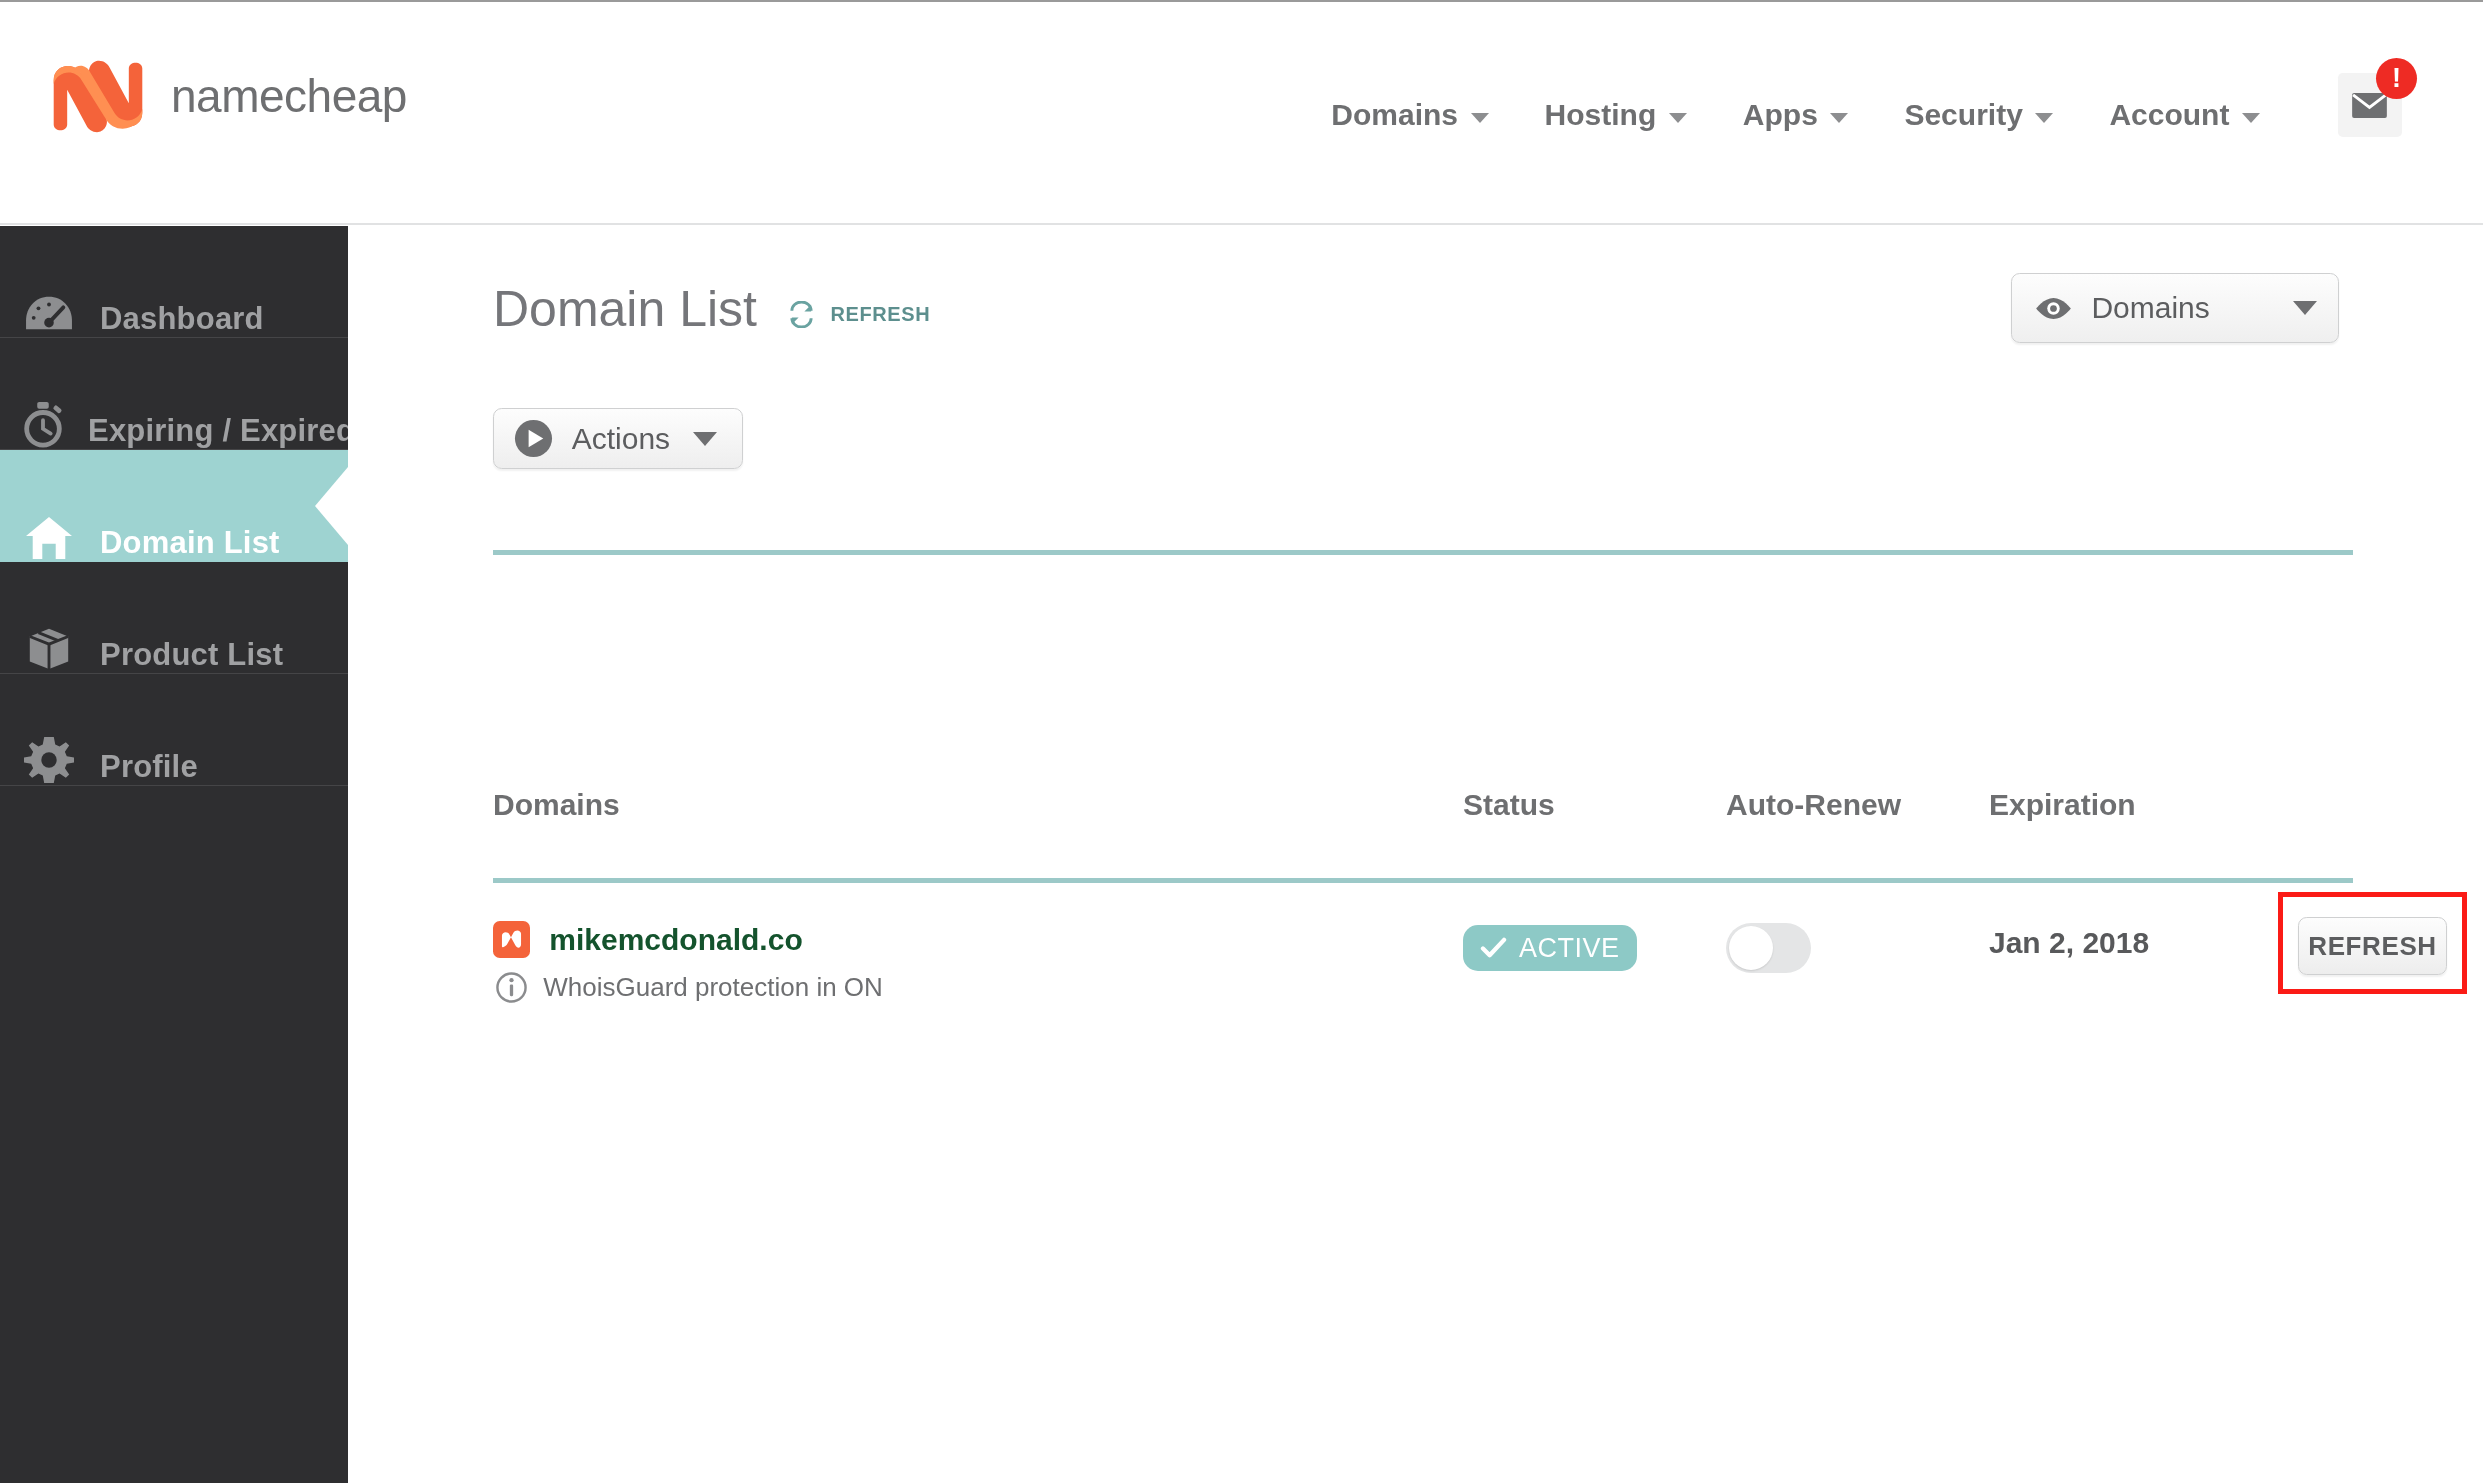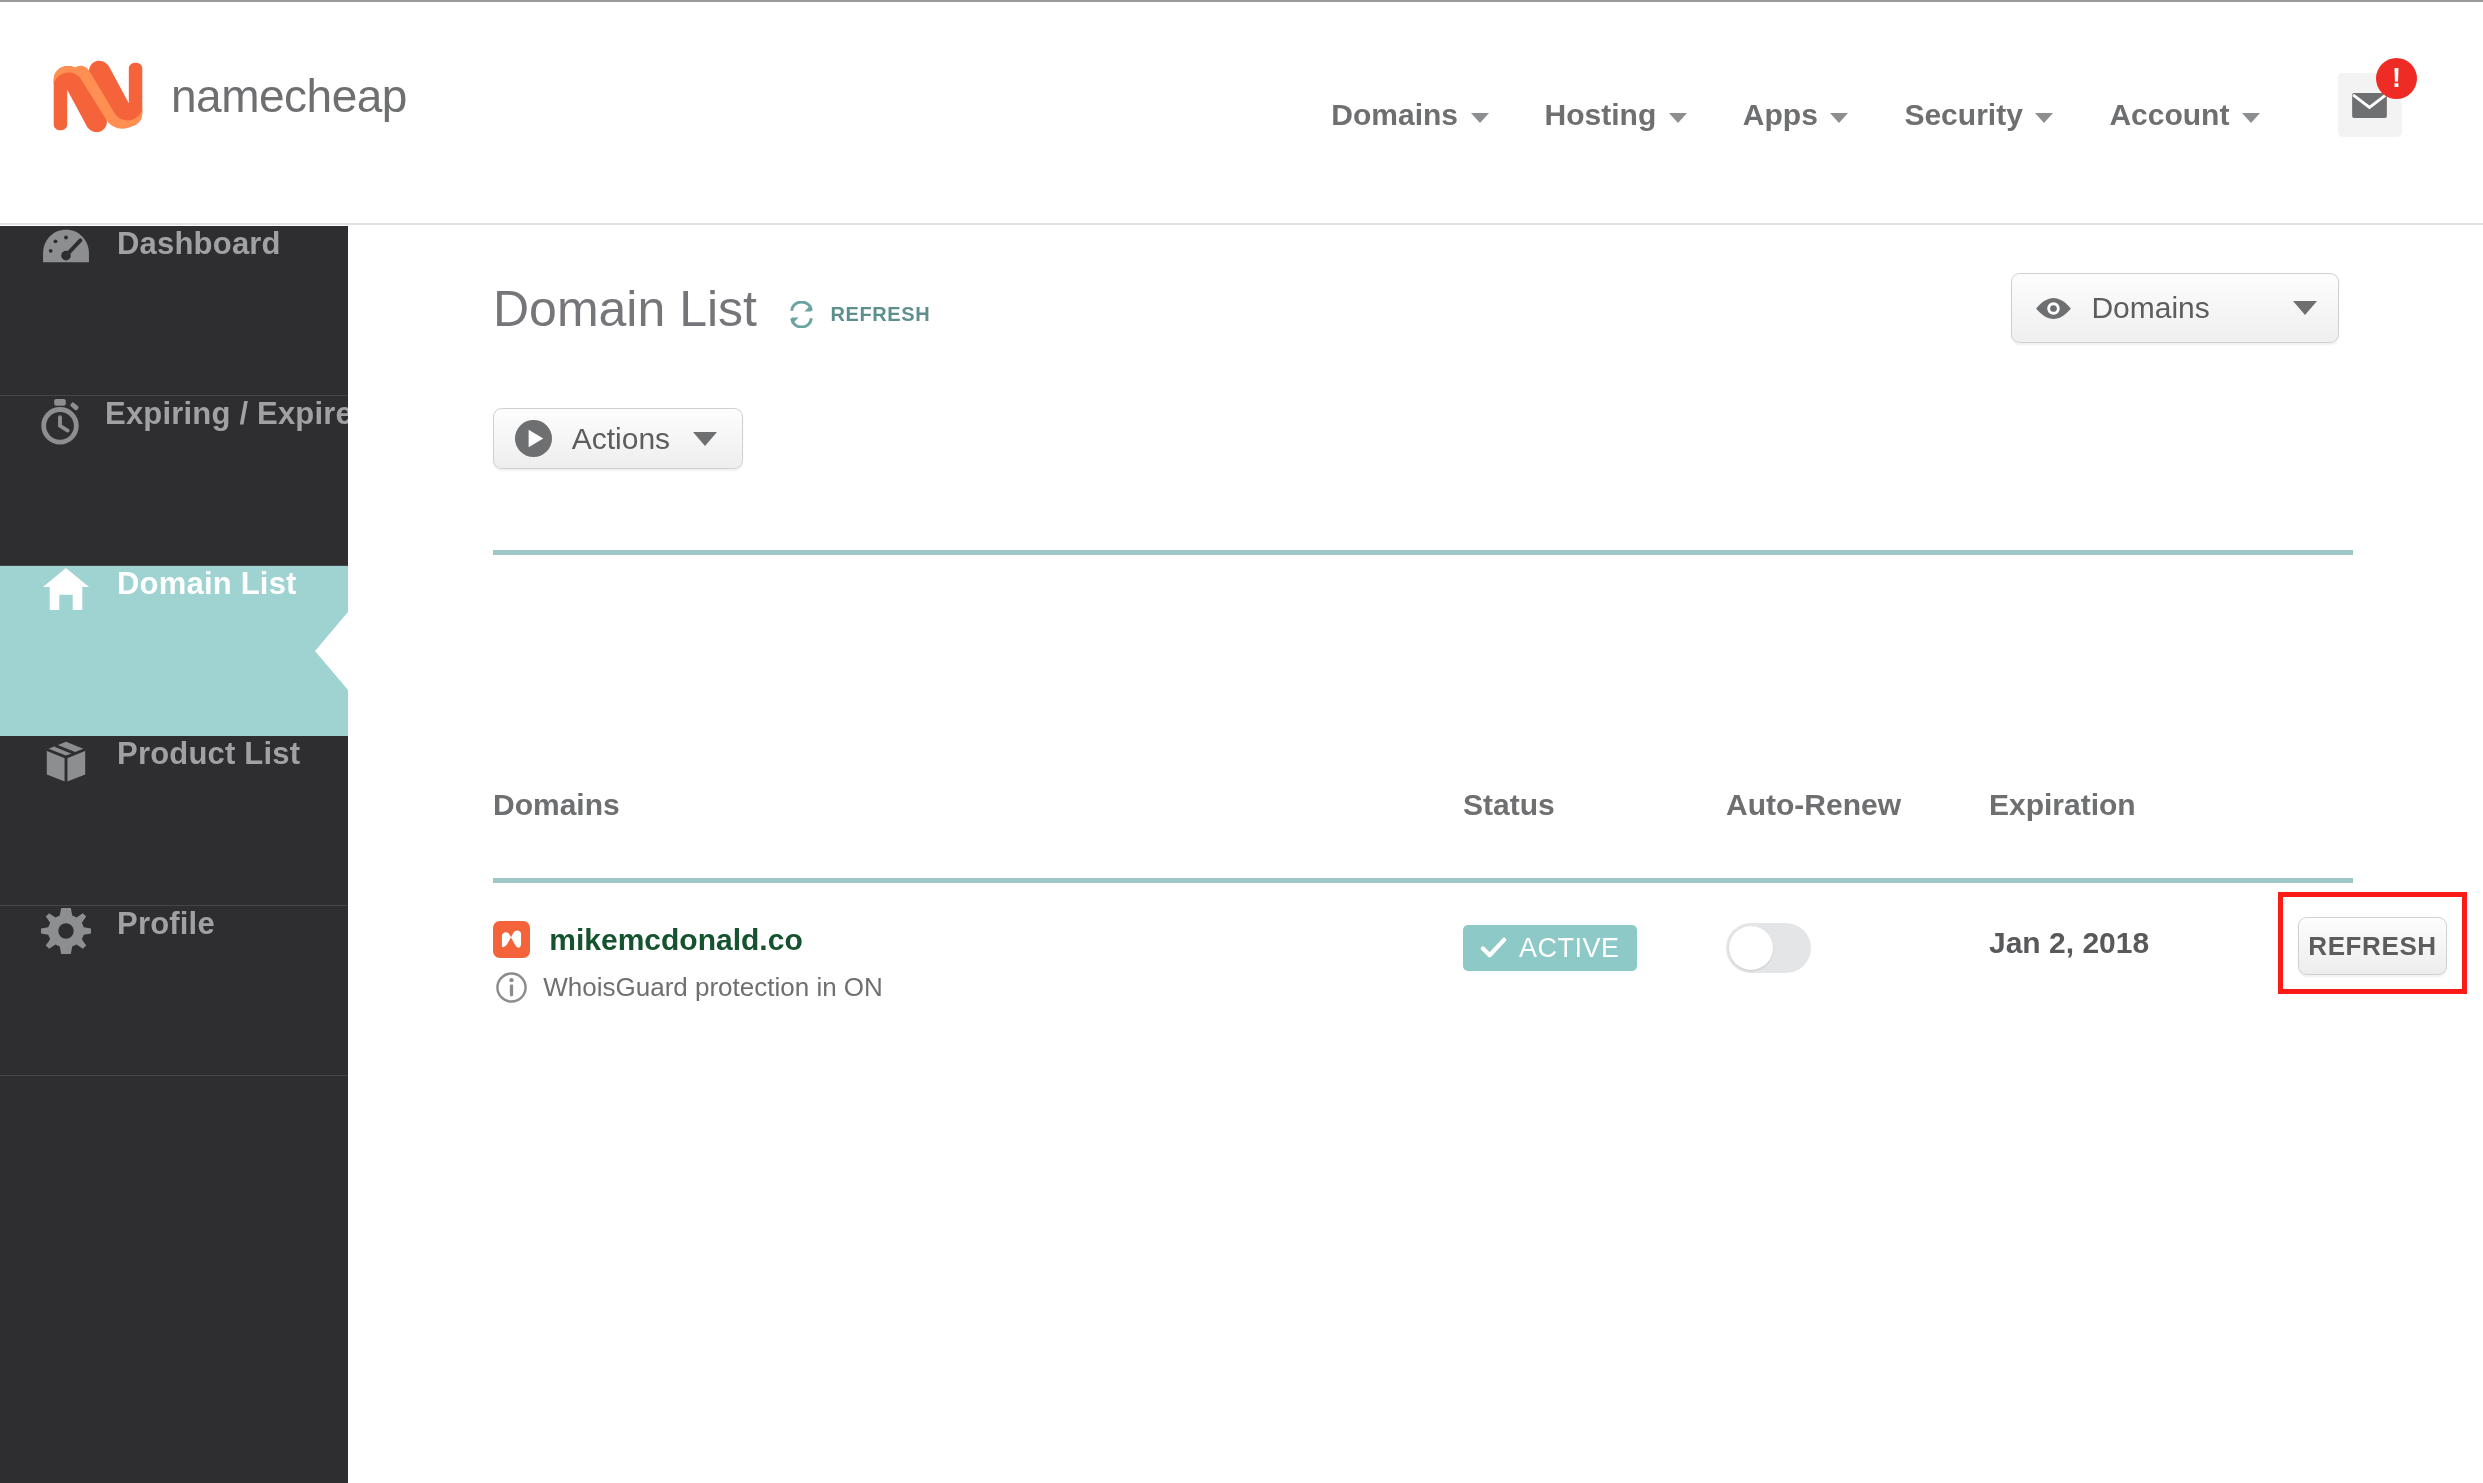--- a/index.html
+++ b/index.html
@@ -56,22 +56,22 @@
     display:flex; align-items:center; justify-content:center;
     line-height:1; font-family:"Liberation Sans", sans-serif;
   }
 
   
   .sidebar {
     position:absolute; left:0; top:226px; width:348px; height:1257px;
     background:#2e2e30;
   }
   .side-item {
-    position:relative; height:170px; width:348px;
-    display:flex; align-items:flex-start; padding-left:36px;
+    position:relative; height:112px; width:348px;
+    display:flex; align-items:flex-end; padding-left:19px;
     border-bottom:1.9px solid #454547;
     cursor:pointer;
   }
   .side-item .s-icon { width:60px; display:flex; justify-content:center; align-items:center; }
   .side-item .s-label {
     margin-left:21px; font-size:31px; font-weight:bold;
     color:#a0a1a3; letter-spacing:0.2px; white-space:nowrap;
   }
   .side-item.active { background:#9ed3d1; border-bottom-color:#9ed3d1; }
   .side-item.active .s-label { color:#ffffff; }
@@ -143,21 +143,21 @@
   .favicon {
     width:37px; height:37px; border-radius:6.8px; background:#f4633a;
     display:flex; align-items:center; justify-content:center;
   }
   .dom-name { font-size:30px; font-weight:bold; color:#14532d; }
   .dom-line2 { display:flex; align-items:center; gap:15.4px; margin-top:13px; margin-left:1.9px; }
   .whois-text { font-size:26px; color:#6e6f71; }
 
   .status-badge {
     position:absolute; left:1115px; top:47px;
-    height:46px; padding:0 17.4px; border-radius:5px; background:#8dc9c6;
+    height:46px; padding:0 17.4px; border-radius:15px; background:#8dc9c6;
     display:flex; align-items:center; gap:11.6px;
   }
   .status-text { font-size:27px; color:#fff; font-weight:400; letter-spacing:0.5px; }
 
   .toggle {
     position:absolute; left:1378px; top:45px;
     width:85px; height:50px; border-radius:25px; background:#e4e5e6; cursor:pointer;
   }
   .toggle .knob {
     position:absolute; left:2.9px; top:2.9px; width:44px; height:44px; border-radius:50%;

